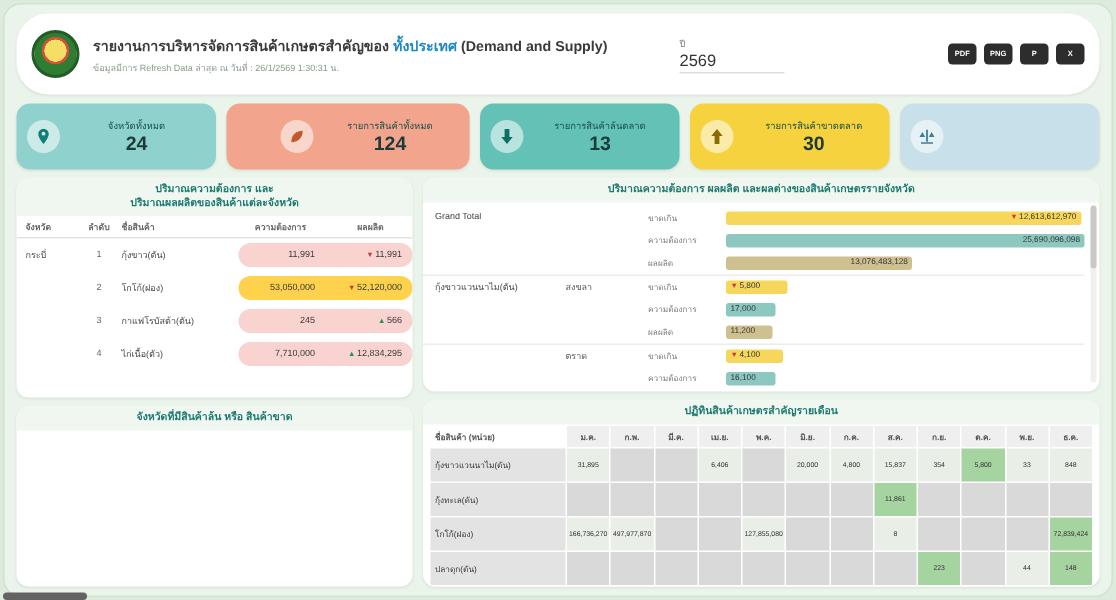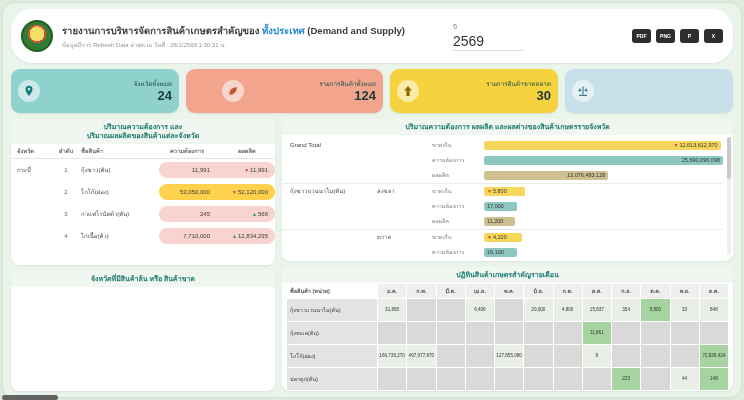--- a/index.html
+++ b/index.html
@@ -8,28 +8,28 @@
   .card{background:#fff;border-radius:8px;box-shadow:0 1px 2px rgba(0,0,0,.07);}
   
   .header{display:flex;align-items:center;gap:9px;height:54px;padding:2px 10px;box-sizing:border-box;flex:0 0 auto;border-radius:21px;}
   .logo{width:32px;height:32px;border-radius:50%;flex:0 0 auto;background:radial-gradient(circle at 50% 42%,#f3df66 0 34%,#d94f3c 35% 42%,#2e7d32 43% 100%);border:2px solid #245c28;box-sizing:border-box;}
   .title-block{flex:1 1 auto;min-width:0;}
   .title{font-size:9.5px;font-weight:bold;color:#3a3a3a;white-space:nowrap;overflow:hidden;}
   .title .hl{color:#1e88c7;}
   .refresh{font-size:6px;color:#8a9a8a;margin-top:2px;}
   .year-block{width:110px;flex:0 0 auto;margin-right:60px;cursor:pointer;}
   .year-label{font-size:6px;color:#777;}
-  .year-value{font-size:14px;color:#333;border-bottom:1px solid #ddd;width:70px;padding:1px 0;}
+  .year-value{font-size:11px;color:#333;border-bottom:1px solid #ddd;width:70px;padding:1px 0;}
   .export-icons{display:flex;gap:5px;flex:0 0 auto;}
   .ebadge{min-width:15px;height:14px;padding:0 2px;background:#2d2d2d;color:#fff;border-radius:3px;font-size:5px;font-weight:bold;display:flex;align-items:center;justify-content:center;cursor:pointer;}
   
   .kpi-row{display:flex;gap:7px;height:44px;flex:0 0 auto;}
   .kpi{flex:1;border-radius:9px;display:flex;align-items:center;gap:5px;padding:4px 7px;box-sizing:border-box;box-shadow:0 1px 2px rgba(0,0,0,.08);}
   .kpi-icon{width:22px;height:22px;border-radius:50%;background:rgba(255,255,255,.55);display:flex;align-items:center;justify-content:center;flex:0 0 auto;}
-  .kpi-text{flex:1;text-align:right;min-width:0;}
+  .kpi-text{flex:1;text-align:center;min-width:0;}
   .kpi-label{font-size:6.3px;color:#17504b;white-space:nowrap;overflow:hidden;}
   .kpi-value{font-size:13px;font-weight:bold;color:#1d3a3a;line-height:1.15;}
   
   .main{display:flex;gap:7px;flex:1 1 auto;min-height:0;}
   .col-left{width:264px;flex:0 0 auto;display:flex;flex-direction:column;gap:6px;min-height:0;}
   .col-right{flex:1;display:flex;flex-direction:column;gap:6px;min-width:0;min-height:0;}
   .panel{overflow:hidden;position:relative;box-sizing:border-box;}
   .panel-title{font-size:7px;font-weight:bold;color:#1d7a6f;text-align:center;padding:4px 6px 3px;background:#f0f6f0;line-height:1.25;}
   
   .panelA{height:146px;flex:0 0 auto;}
@@ -116,20 +116,31 @@
         <div class="kpi-icon">
           <svg viewBox="0 0 12 12" width="12" height="12">
             <path d="M2.2 9.8C2.2 4.5 5.8 2.2 9.8 2.2 9.8 7.5 6.2 9.8 2.2 9.8z" fill="#c05a2e"></path>
           </svg>
         </div>
         <div class="kpi-text">
           <div class="kpi-label">รายการสินค้าทั้งหมด</div>
           <div class="kpi-value">124</div>
         </div>
       </div>
+      <div class="kpi" style="background: rgb(99, 194, 181);">
+        <div class="kpi-icon">
+          <svg viewBox="0 0 12 12" width="12" height="12">
+            <path d="M6 11 2.2 6.4h2.2V1h3.2v5.4h2.2z" fill="#0d6e62"></path>
+          </svg>
+        </div>
+        <div class="kpi-text">
+          <div class="kpi-label">รายการสินค้าล้นตลาด</div>
+          <div class="kpi-value">13</div>
+        </div>
+      </div>
       <div class="kpi" style="background: rgb(245, 210, 62); gap: 10px;">
         <div class="kpi-icon">
           <svg viewBox="0 0 12 12" width="12" height="12">
             <path d="M6 1l3.8 4.6H7.6V11H4.4V5.6H2.2z" fill="#8a6d00"></path>
           </svg>
         </div>
         <div class="kpi-text">
           <div class="kpi-label">รายการสินค้าขาดตลาด</div>
           <div class="kpi-value">30</div>
         </div>

